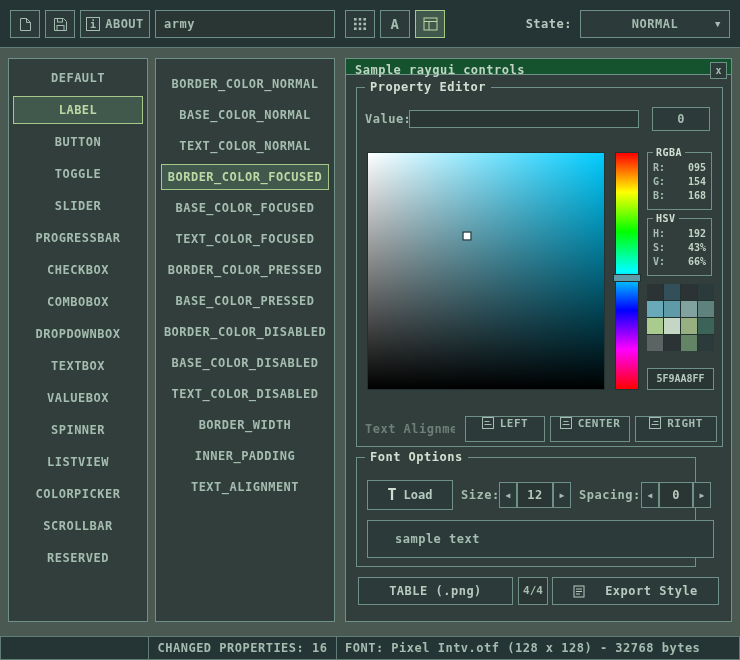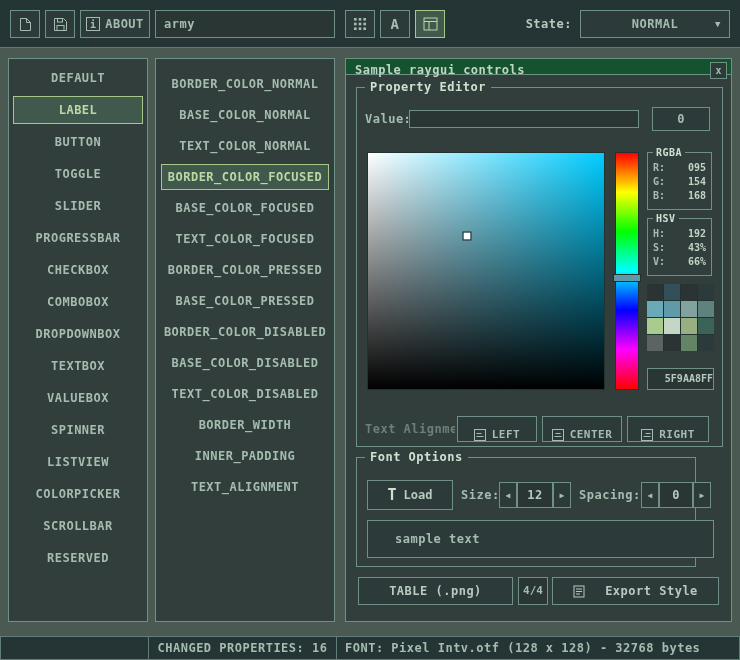--- a/index.html
+++ b/index.html
@@ -132,32 +132,32 @@
   .palette {
     position: absolute; left: 290px; top: 196px; width: 67px; height: 67px;
     display: grid; grid-template-columns: repeat(4, 16px); grid-auto-rows: 16px;
     gap: 1px; background: #223230;
   }
   .swatch { width: 16px; height: 16px; cursor: pointer; }
 
   .hex-box {
     position: absolute; left: 290px; top: 280px; width: 67px; height: 22px;
     background: #293633; border: 1px solid #6f9087; color: #b7cabf;
-    text-align: right; line-height: 20px; font-size: 10px; letter-spacing: 0; cursor: text;
+    text-align: center; line-height: 20px; font-size: 10px; letter-spacing: 0; cursor: text;
   }
 
   .align-label {
     position: absolute; left: 8px; top: 328px; line-height: 26px;
     color: #6d7f77; white-space: nowrap; width: 90px; overflow: hidden;
   }
   .align-btn {
     position: absolute; top: 328px; width: 80px; height: 26px;
     background: #2c3b39; border: 1px solid #6f9087; color: #a5bdb0;
     font: inherit; font-size: 11px; letter-spacing: 0.5px; cursor: pointer;
-    display: flex; align-items: flex-end; justify-content: center; gap: 6px;
+    display: flex; align-items: flex-start; justify-content: center; gap: 6px; margin-left: 8px;
   }
 
   .load-btn {
     position: absolute; left: 10px; top: 22px; width: 86px; height: 30px;
     background: #2c3b39; border: 1px solid #6f9087; color: #b7cabf;
     font: inherit; cursor: pointer;
     display: flex; align-items: center; justify-content: center; gap: 7px;
   }
   .t-ic { font-size: 15px; color: #cfe0d2; }
   .size-label   { position: absolute; left: 104px; top: 22px; line-height: 30px; }

